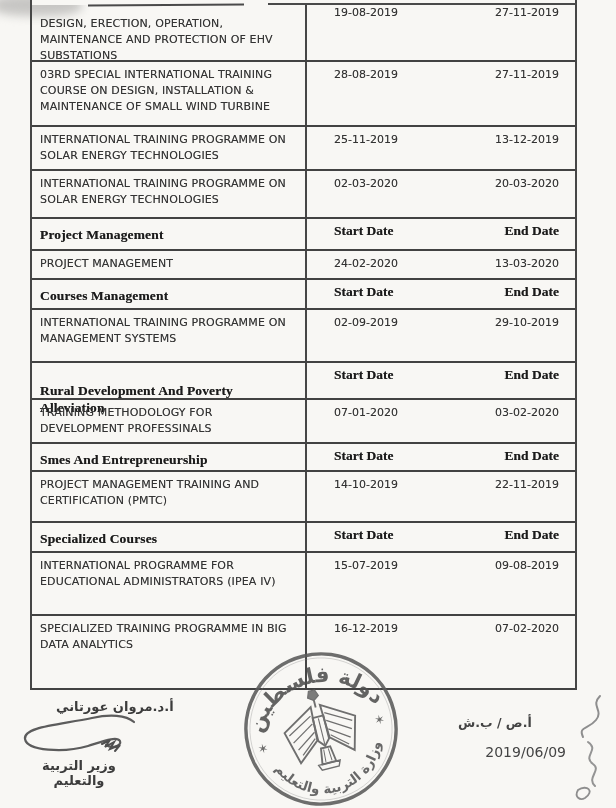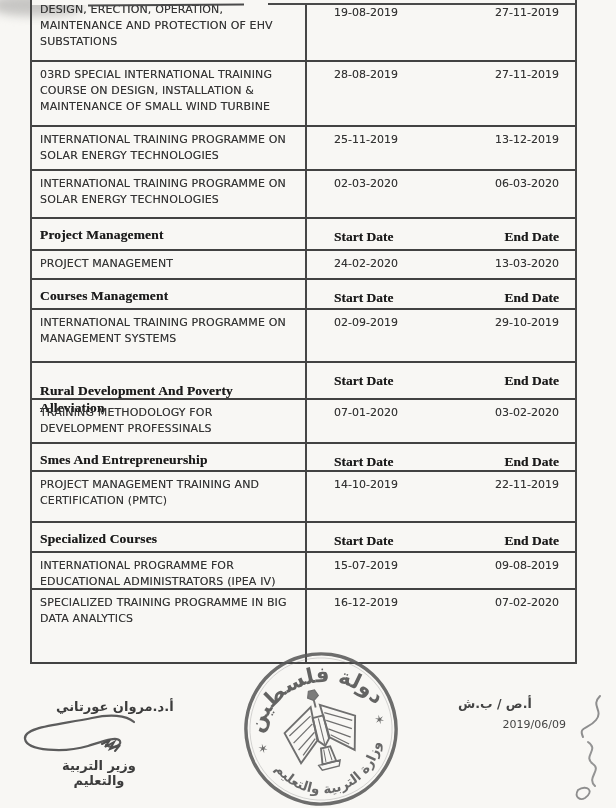--- a/index.html
+++ b/index.html
@@ -37,40 +37,40 @@
     text-shadow:0 0 .5px rgba(70,70,70,.55);
     margin-left:17px;
   }
   .row.section .cell.name,
   .row.section .cell.dates {
     font-family:"Liberation Serif", serif; font-weight:bold;
     font-size:13.5px; line-height:17px; color:#1b1b1b;
     text-shadow:0 0 .4px rgba(30,30,30,.6);
   }
   .row.section .cell.name { padding-top:7px; }
-  .row.section .cell.dates { padding-top:9px; }
-  .row.r1 .cell.name { padding-top:2px; }
+  .row.section .cell.dates { padding-top:3px; }
+  .row.r1 .cell.name { padding-top:16px; }
   .row.r9 .cell.name { padding-top:19px; }
 
   
   .sig-name {
     position:absolute; left:40px; top:699px; width:142px;
     direction:rtl; text-align:left; font-weight:bold; font-size:13px; color:#3c3c3c;margin-left:16px;
   }
   .sig-scribble { position:absolute; left:18px; top:712px; }
   .sig-title {
-    position:absolute; left:40px; top:758px; width:118px;
+    position:absolute; left:20px; top:758px; width:118px;
     direction:rtl; text-align:center; font-weight:bold; font-size:13px; color:#3c3c3c;
   }
   .ref-block {
-    position:absolute; left:458px; top:696px; width:108px;
+    position:absolute; left:458px; top:715px; width:108px;
     direction:rtl; text-align:left; color:#444;
   }
   .ref-code { font-weight:bold; font-size:12.5px; }
-  .ref-date { font-size:11px; margin-top:7px; direction:ltr; text-align:right; }
+  .ref-date { font-size:14px; margin-top:14px; direction:ltr; text-align:right; }
   .margin-scribble { position:absolute; left:556px; top:692px; }
   .stamp { position:absolute; left:242px; top:650px; transform:rotate(-14deg); opacity:.88; z-index:8; }
 </style>
 </head>
 <body>
 
 <div class="page">
 
   <div class="smudge"></div>
   <div class="top-clip"></div>
@@ -98,21 +98,21 @@
       <div class="cell dates">
         <span>25-11-2019</span>
         <span>13-12-2019</span>
       </div>
     </div>
 
     <div class="row course" style="height:48px">
       <div class="cell name">INTERNATIONAL TRAINING PROGRAMME ON SOLAR ENERGY TECHNOLOGIES</div>
       <div class="cell dates">
         <span>02-03-2020</span>
-        <span>06-03-2020</span>
+        <span>20-03-2020</span>
       </div>
     </div>
 
     <div class="row section" style="height:32px">
       <div class="cell name">Project Management</div>
       <div class="cell dates">
         <span>Start Date</span>
         <span>End Date</span>
       </div>
     </div>
@@ -174,21 +174,21 @@
     </div>
 
     <div class="row section" style="height:30px">
       <div class="cell name">Specialized Courses</div>
       <div class="cell dates">
         <span>Start Date</span>
         <span>End Date</span>
       </div>
     </div>
 
-    <div class="row course" style="height:37px">
+    <div class="row course" style="height:63px">
       <div class="cell name">INTERNATIONAL PROGRAMME FOR EDUCATIONAL ADMINISTRATORS (IPEA IV)</div>
       <div class="cell dates">
         <span>15-07-2019</span>
         <span>09-08-2019</span>
       </div>
     </div>
 
     <div class="row course" style="height:74px">
       <div class="cell name">SPECIALIZED TRAINING PROGRAMME IN BIG DATA ANALYTICS</div>
       <div class="cell dates">

